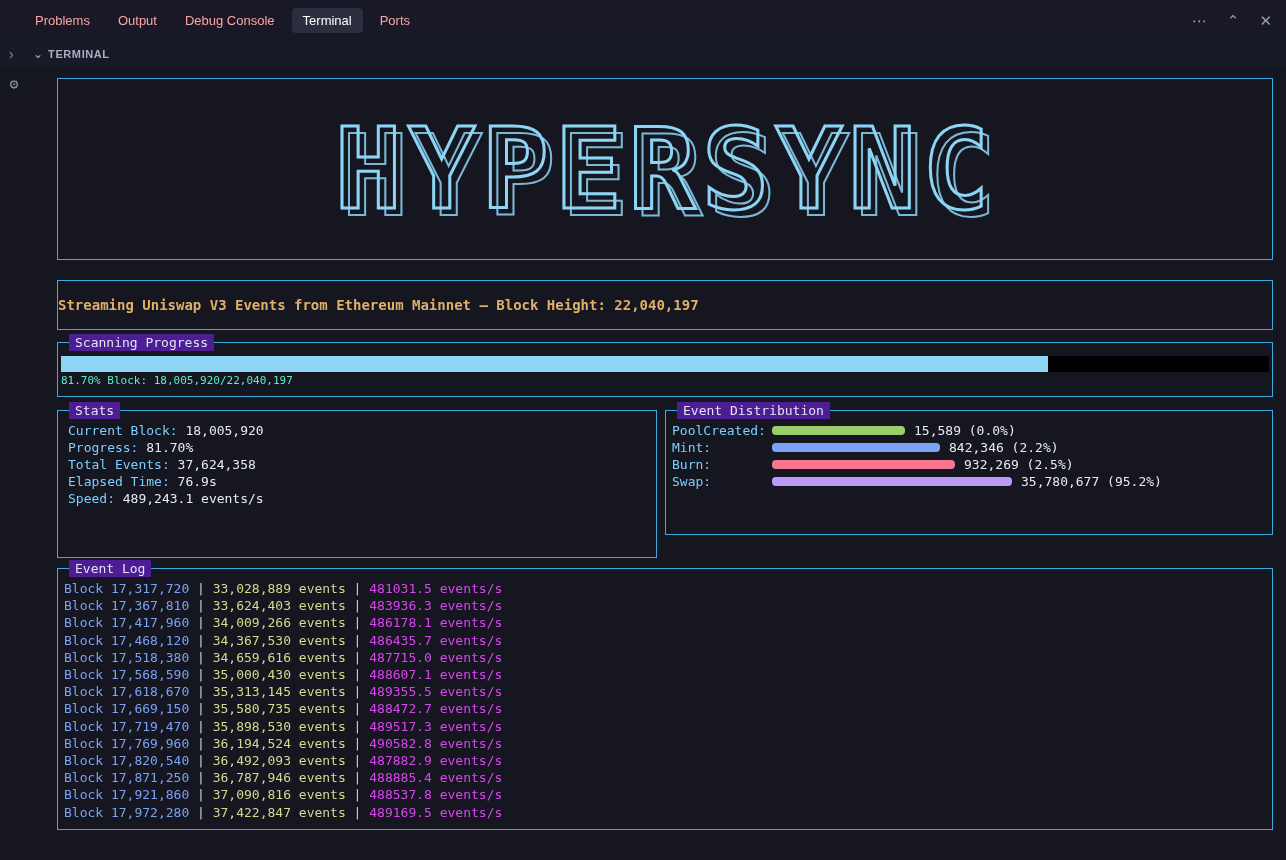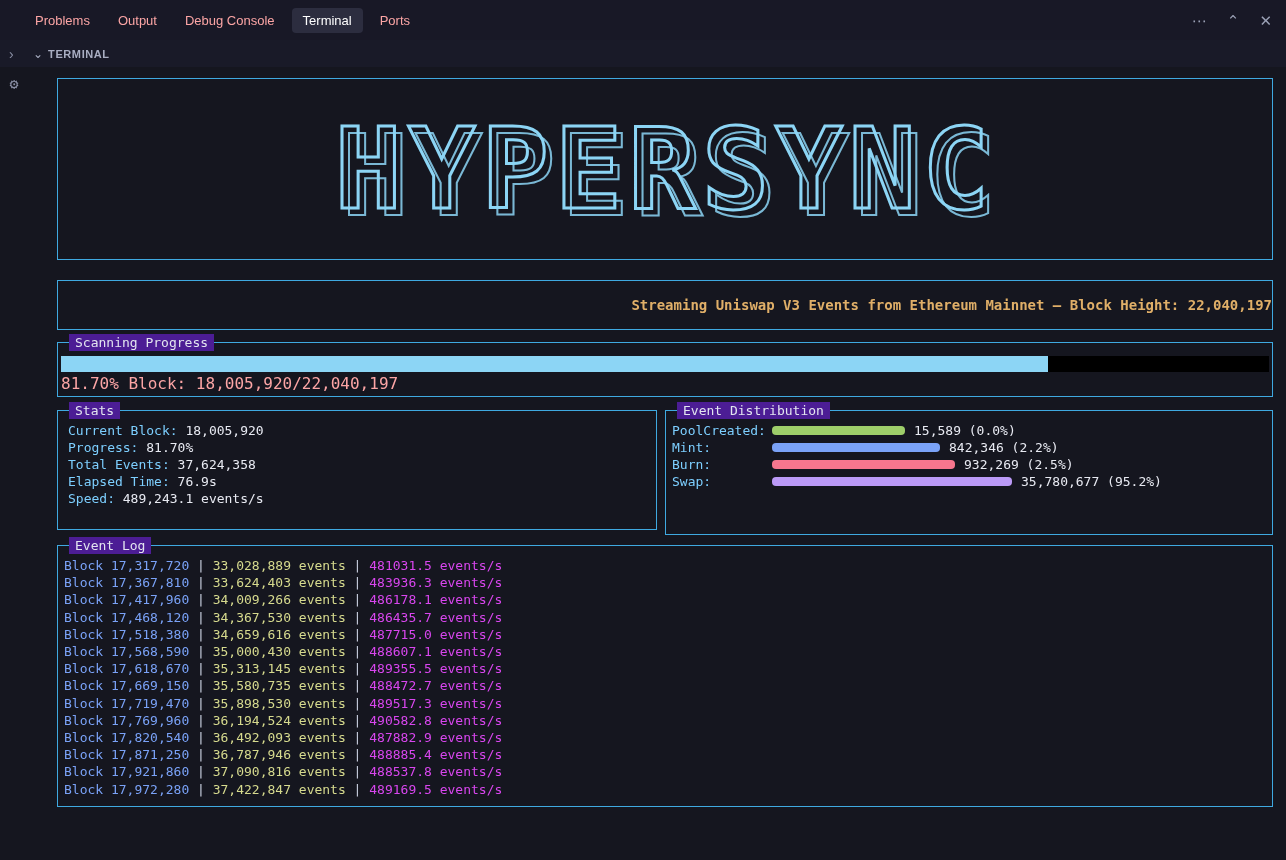--- a/index.html
+++ b/index.html
@@ -36,30 +36,30 @@
   .ascii-wrap { position:relative; }
   .ascii { font-family:"DejaVu Sans Mono", monospace; font-weight:bold; font-size:112px;
            line-height:1; letter-spacing:6px; color:#8cd5f5; white-space:nowrap; }
   @supports (-webkit-text-stroke: 2px #000) {
     .ascii { color:transparent; -webkit-text-stroke:3px #8cd5f5; }
     .ascii.shadow { -webkit-text-stroke:2px #8cd5f5; }
   }
   .ascii.shadow { position:absolute; left:7px; top:7px; opacity:0.85; }
   .ascii.front  { position:relative; }
 
-  .subtitle-box { height:50px; margin-bottom:12px; display:flex; align-items:center; justify-content:flex-end;padding-left:40px; }
+  .subtitle-box { height:50px; margin-bottom:12px; display:flex; align-items:center; justify-content:flex-start; }
   .subtitle { color:#e0af68; font-weight:bold; font-size:14px; }
 
   .progress-box { height:55px; margin-bottom:13px; padding:13px 3px 0 3px; }
   .pbar { height:16px; background:#000000; width:100%; }
   .pfill { height:100%; }
-  .plabel { margin-top:2px; color:#fca5a5; font-size:16px; }
+  .plabel { margin-top:2px; color:#5eead4; font-size:11px; }
 
   .two-col { display:flex; gap:8px; margin-bottom:10px; }
-  .stats-box { width:600px; height:120px; padding:11px 10px 0 10px; }
+  .stats-box { width:600px; height:148px; padding:11px 10px 0 10px; }
   .dist-box  { flex:1; height:125px; padding:11px 6px 0 6px; }
 
   .stat-line { line-height:17px; white-space:pre; }
   .stat-label { color:#7dcfff; }
   .stat-value { color:#e8eaf2; }
 
   .dist-row { display:flex; align-items:center; height:17px; }
   .dist-label { width:100px; color:#7dcfff; flex:none; }
   .dist-bar { height:9px; border-radius:4px; margin-right:9px; flex:none; }
   .dist-value { color:#e8eaf2; white-space:nowrap; }

